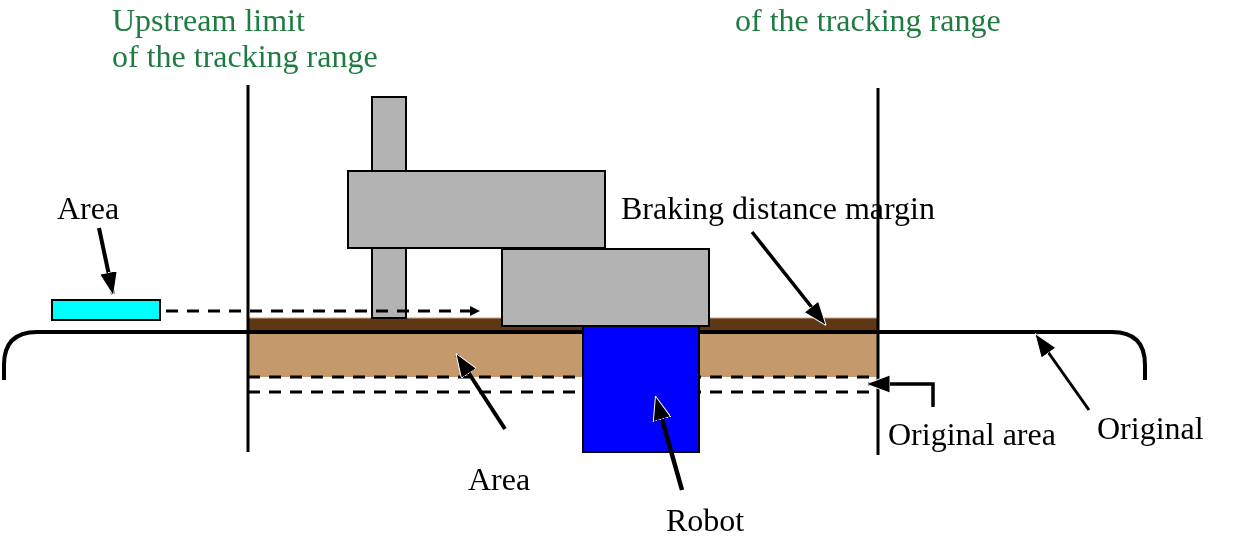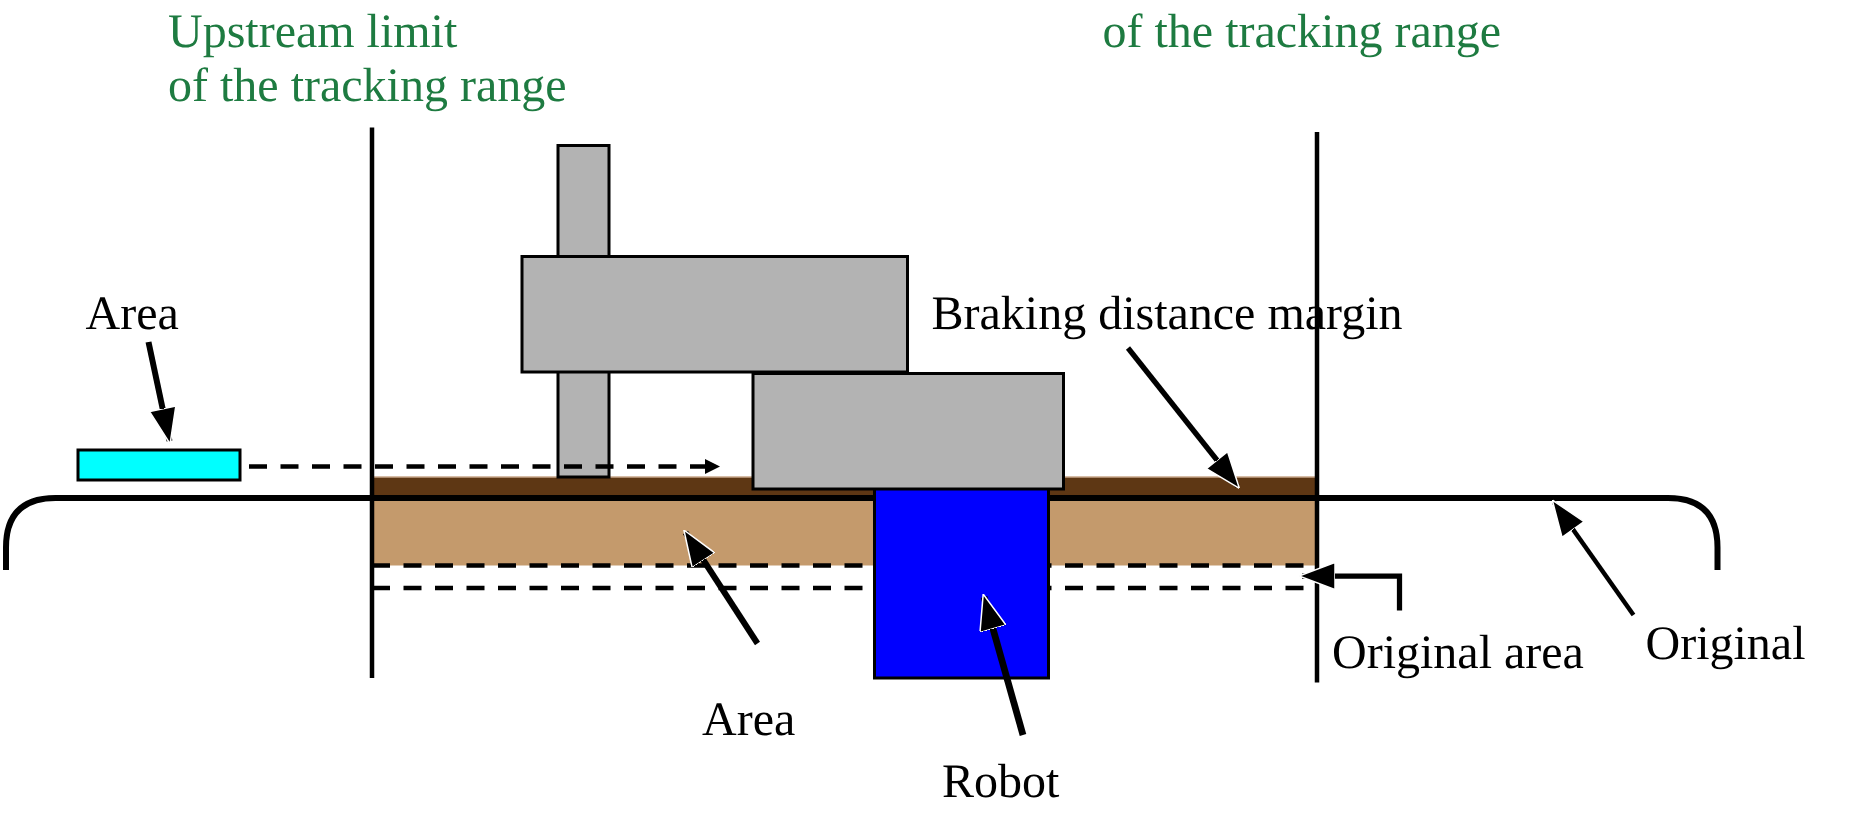--- a/index.html
+++ b/index.html
@@ -55,15 +55,15 @@
 <div class="lbl green" style="left:112px; top:2px;">
   <div>Upstream limit</div>
   <div>of the tracking range</div>
 </div>
 <div class="lbl green" style="left:735px; top:2px;">
   <div>of the tracking range</div>
 </div>
 <div class="lbl" style="left:57px; top:190px;">Area</div>
 <div class="lbl" style="left:621px; top:190px;">Braking distance margin</div>
 <div class="lbl" style="left:468px; top:431px;margin-top:30px;">Area</div>
-<div class="lbl" style="left:628px; top:502px;">Robot</div>
+<div class="lbl" style="left:666px; top:502px;">Robot</div>
 <div class="lbl" style="left:888px; top:416px;">Original area</div>
 <div class="lbl" style="left:1097px; top:410px;">Original</div>
 
 </body></html>

